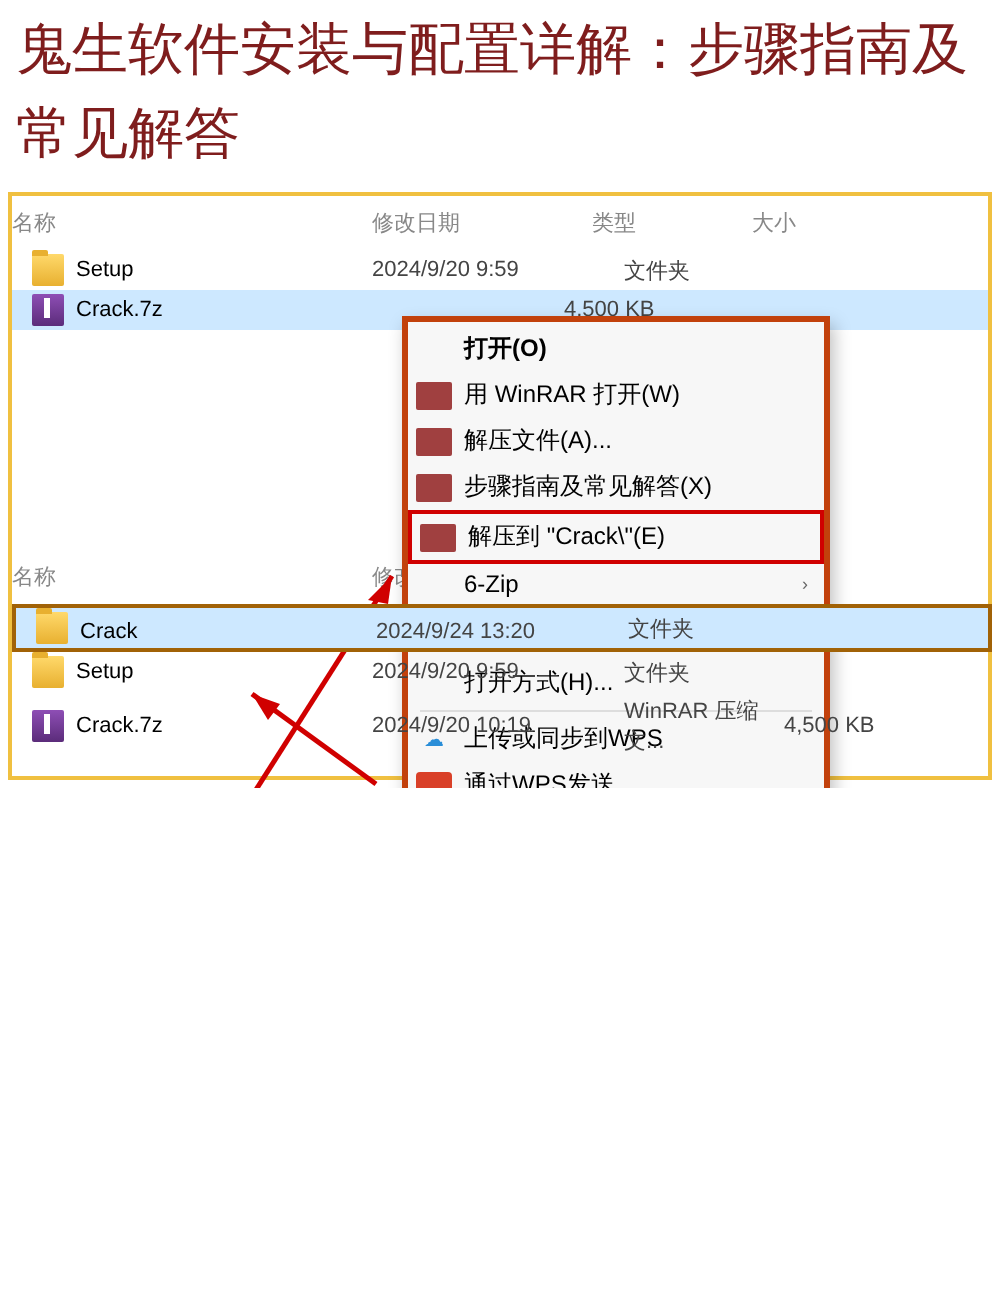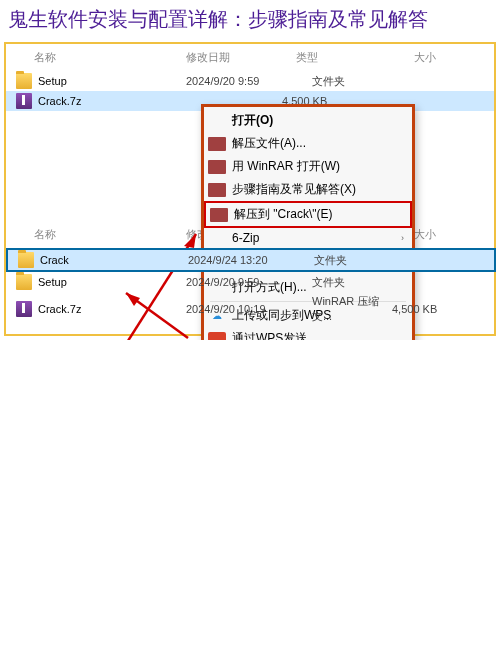--- a/index.html
+++ b/index.html
@@ -1,25 +1,25 @@
 <!DOCTYPE html>
 <html><head>
   <meta charset="utf-8">
   <style>
     * { margin: 0; padding: 0; box-sizing: border-box; font-family: "Microsoft YaHei", sans-serif; }
     body { width: 500px; background: #fff; }
-    .page-title { font-size: 20px; font-weight: normal; color: #4c1d95; padding: 4px 8px; line-height: 1.5; }
+    .page-title { font-size: 28px; font-weight: normal; color: #7f1d1d; padding: 4px 8px; line-height: 1.5; }
     .screenshot-container { border: 2px solid #f0c040; margin: 4px; background: #fff; position: relative; padding: 4px 0 8px 0; }
     
     
     .file-header { display: flex; padding: 2px 0 6px 0; font-size: 11px; color: #888; }
-    .col-name { width: 180px; padding-left: 28px; }
+    .col-name { width: 180px; }
     .col-date { width: 110px; }
     .col-type { width: 80px; }
-    .col-size { width: 70px; text-align: right; padding-right: 10px; }
+    .col-size { width: 70px; padding-right: 10px; }
     
     .file-row { display: flex; align-items: center; padding: 2px 0; font-size: 11px; }
     .file-row.selected { background: #cde8ff; }
     .file-icon { width: 16px; height: 16px; margin: 0 6px 0 10px; }
     .folder-icon { background: linear-gradient(#ffd96b,#e8b030); border-radius: 1px; position: relative; }
     .folder-icon:before { content:''; position:absolute; top:-2px; left:0; width:8px; height:3px; background:#e8b030; border-radius:1px 1px 0 0; }
     .archive-icon { background: linear-gradient(#8e4eb5,#5b2c7a); border-radius:1px; position: relative; }
     .archive-icon:after { content:''; position:absolute; top:2px; left:6px; width:3px; height:10px; background:#fff; }
     
     .fname { width: 148px; }
@@ -35,21 +35,21 @@
     .menu-arrow { margin-left: auto; color:#666; font-size:9px; }
     .highlighted { border: 2px solid #d00000; }
     
     
     .red-arrow-1 { position:absolute; top:180px; left:40px; }
     .red-arrow-2 { position:absolute; top:40px; left:112px; }
     
     
     .second-section { padding-top: 110px; }
     .second-section .file-header { padding: 6px 0; }
-    .red-box { border: 2px solid #0369a1; margin-right:-2px; }
+    .red-box { border: 2px solid #a16207; margin-right:-2px;align-items:flex-end; }
     .second-list { position: relative; }
   </style>
 </head>
 <body>
 
 <div class="page-title">鬼生软件安装与配置详解：步骤指南及常见解答</div>
 
 <div class="screenshot-container">
 
   <div class="file-header">
@@ -74,25 +74,25 @@
     <div class="fsize">4,500 KB</div>
   </div>
 
   <div class="context-menu">
     <div class="menu-item">
       <span class="menu-icon"></span>
       <span style="font-weight:bold;">打开(O)</span>
     </div>
     <div class="menu-item">
       <span class="menu-icon" style="background:#a04040;border-radius:1px;"></span>
-      <span>解压文件(A)...</span>
+      <span>用 WinRAR 打开(W)</span>
     </div>
     <div class="menu-item">
       <span class="menu-icon" style="background:#a04040;border-radius:1px;"></span>
-      <span>用 WinRAR 打开(W)</span>
+      <span>解压文件(A)...</span>
     </div>
     <div class="menu-item">
       <span class="menu-icon" style="background:#a04040;border-radius:1px;"></span>
       <span>步骤指南及常见解答(X)</span>
     </div>
     <div class="menu-item highlighted">
       <span class="menu-icon" style="background:#a04040;border-radius:1px;"></span>
       <span>解压到 "Crack\"(E)</span>
     </div>
     <div class="menu-item">

